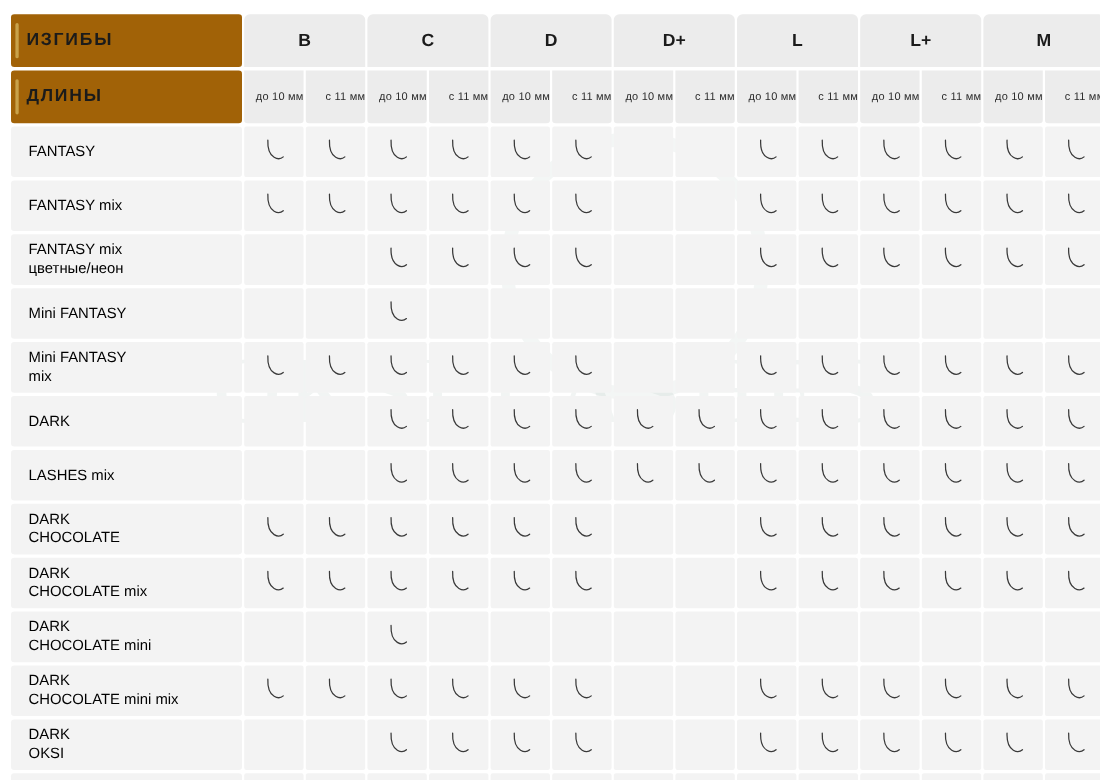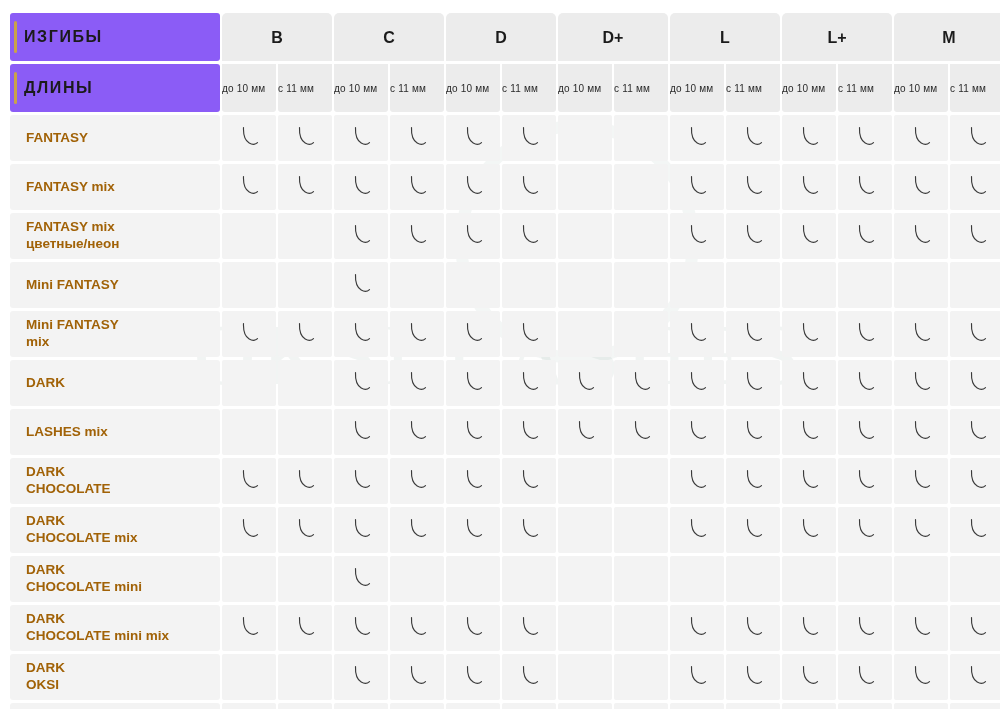--- a/index.html
+++ b/index.html
@@ -56,21 +56,21 @@
   table.grid {
     border-collapse: separate;
     border-spacing: 2px 3px;
     width: 984px;
     table-layout: fixed;
   }
 
   
   td.corner {
     width: 210px;
-    background: #8b5cf6;
+    background: #a16207;
     border-radius: 3px;
     padding: 9px 6px 9px 14px;
     font-weight: bold;
     font-size: 16px;
     letter-spacing: 1.6px;
     color: #1b1b1b;
     position: relative;
     vertical-align: middle;
     height: 30px;
   }
@@ -92,35 +92,35 @@
     font-weight: bold;
     font-size: 16px;
     color: #1b1b1b;
     padding: 11px 0 10px 0;
   }
 
   
   td.len {
     background: #ececec;
     border-radius: 0 0 3px 3px;
-    text-align: left;
+    text-align: right;
     font-size: 10px;
     color: #2a2a2a;
     padding: 7px 0 7px 0;
     letter-spacing: 0.2px;
   }
 
   
   td.rowname {
     background: #f3f3f3;
     border-radius: 3px;
     padding: 6px 6px 6px 16px;
     font-size: 13.5px;
-    font-weight: bold;
-    color: #a16207;
+    font-weight: normal;
+    color: #000000;
     line-height: 1.25;
     vertical-align: middle;
     height: 34px;
   }
 
   
   td.cell {
     background: #f3f3f3;
     border-radius: 2px;
     height: 34px;

